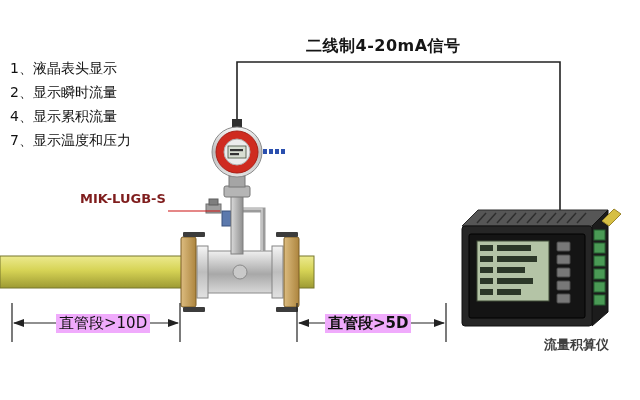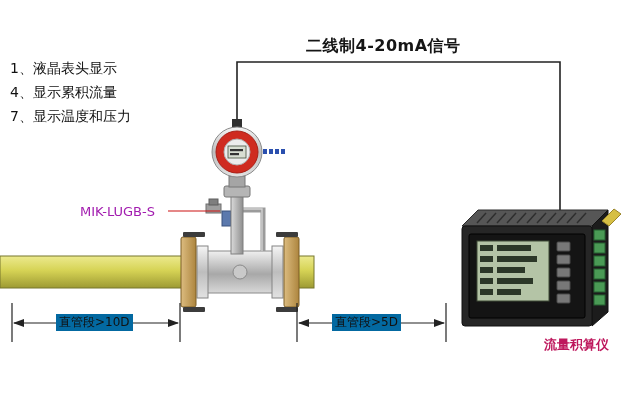--- a/index.html
+++ b/index.html
@@ -8,27 +8,27 @@
     width:640px; height:400px; overflow:hidden; position:relative;
     font-family:"DejaVu Sans","Liberation Sans",sans-serif;
   }
   .stage { position:absolute; left:0; top:0; width:598px; height:400px; background:#fff; }
   .gfx { position:absolute; left:0; top:0; width:640px; height:400px; }
 
   .txt { position:absolute; color:#151515; white-space:nowrap; }
   .signal-label { left:306px; top:36px; font-size:16px; font-weight:700; letter-spacing:0.5px; }
   .features { position:absolute; left:10px; top:56px; }
   .feature  { font-size:14px; line-height:24px; color:#111; }
-  .model-label { left:80px; top:204px; font-size:13px; font-weight:400; color:#a21caf; }
+  .model-label { left:80px; top:191px; font-size:13px; font-weight:700; color:#7f1d1d; }
   .dim-label {
-    top:314px; font-size:12px; color:#111; background:#0369a1; padding:0 3px;
+    top:314px; font-size:15px; color:#111; background:#f0abfc; padding:0 3px;
   }
   .dim-label.left  { left:56px; }
-  .dim-label.right { left:332px; }
-  .totalizer-label { left:544px; top:336px; font-size:13px; font-weight:700; color:#be185d; }
+  .dim-label.right { left:325px;font-weight:bold; }
+  .totalizer-label { left:544px; top:336px; font-size:13px; font-weight:700; color:#404040; }
 </style>
 </head>
 <body>
 
 <div class="stage">
 
   <svg class="gfx" viewBox="0 0 640 400" aria-hidden="true">
     <defs>
       <linearGradient id="pipeGrad" x1="0" y1="0" x2="0" y2="1">
         <stop offset="0%" stop-color="#ecea8e"></stop>
@@ -176,20 +176,21 @@
         <rect x="557" y="281" width="13" height="9" rx="1" fill="#787878" stroke="#4a4a4a"></rect>
         <rect x="557" y="294" width="13" height="9" rx="1" fill="#787878" stroke="#4a4a4a"></rect>
       </g>
     </g>
   </svg>
 
   <div class="txt signal-label">二线制4-20mA信号</div>
 
   <div class="features">
     <div class="feature">1、液晶表头显示</div>
+    <div class="feature">2、显示瞬时流量</div>
     <div class="feature">4、显示累积流量</div>
     <div class="feature">7、显示温度和压力</div>
   </div>
 
   <div class="txt model-label">MIK-LUGB-S</div>
 
   <div class="txt dim-label left">直管段&gt;10D</div>
   <div class="txt dim-label right">直管段&gt;5D</div>
 
   <div class="txt totalizer-label">流量积算仪</div>

